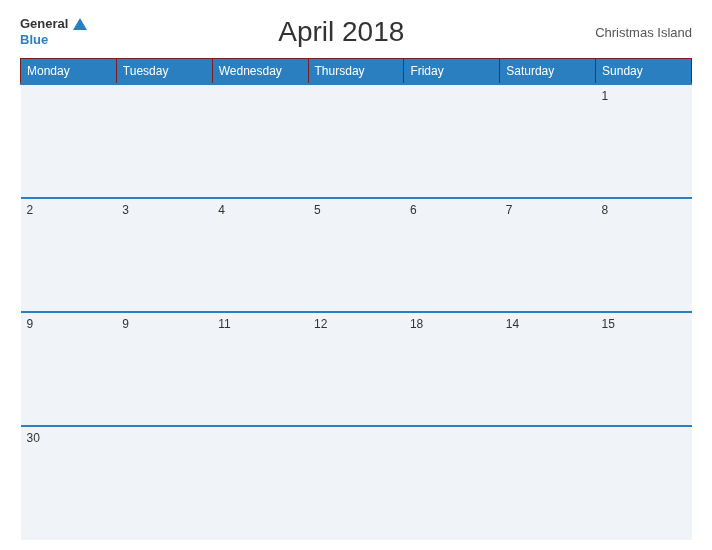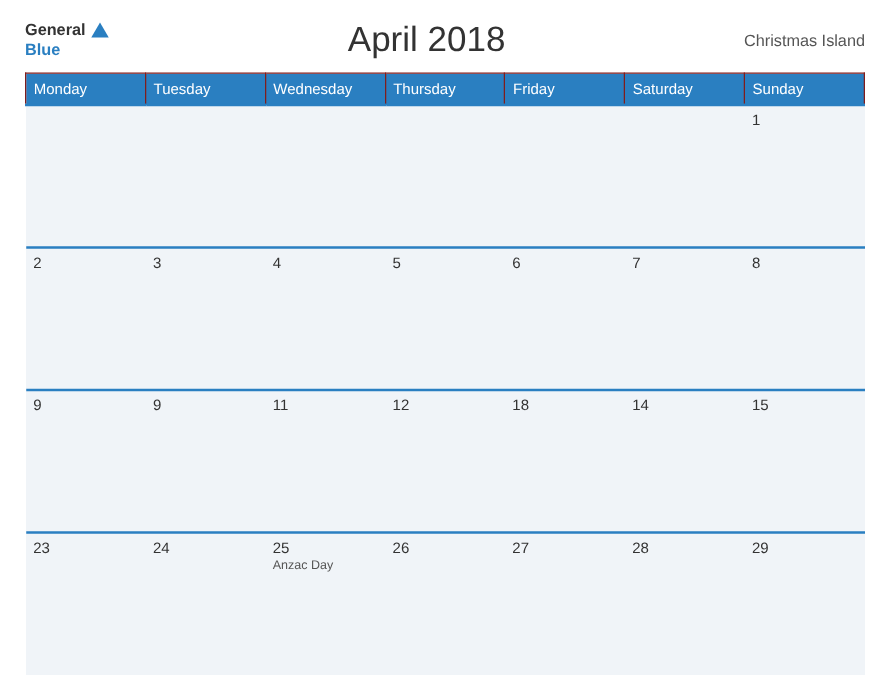--- a/index.html
+++ b/index.html
@@ -216,38 +216,25 @@
         <td>
           <span class="day-number">18</span>
         </td>
         <td>
           <span class="day-number">14</span>
         </td>
         <td>
           <span class="day-number">15</span>
         </td>
       </tr>
-      <tr>
-        <td>
-          <span class="day-number">23</span>
-        </td>
-        <td>
-          <span class="day-number">24</span>
-        </td>
-        <td>
-          <span class="day-number">25</span>
-          <span class="event-label">Anzac Day</span>
-        </td>
-        <td>
-          <span class="day-number">26</span>
-        </td>
-        <td>
-          <span class="day-number">27</span>
-        </td>
-        <td>
-          <span class="day-number">28</span>
-        </td>
-        <td>
-          <span class="day-number">29</span>
-        </td>
+      <tr class="last-row">
+        <td>
+          <span class="day-number">30</span>
+        </td>
+        <td class="empty"></td>
+        <td class="empty"></td>
+        <td class="empty"></td>
+        <td class="empty"></td>
+        <td class="empty"></td>
+        <td class="empty"></td>
       </tr>
     </tbody>
 </table>
 
 </body></html>

